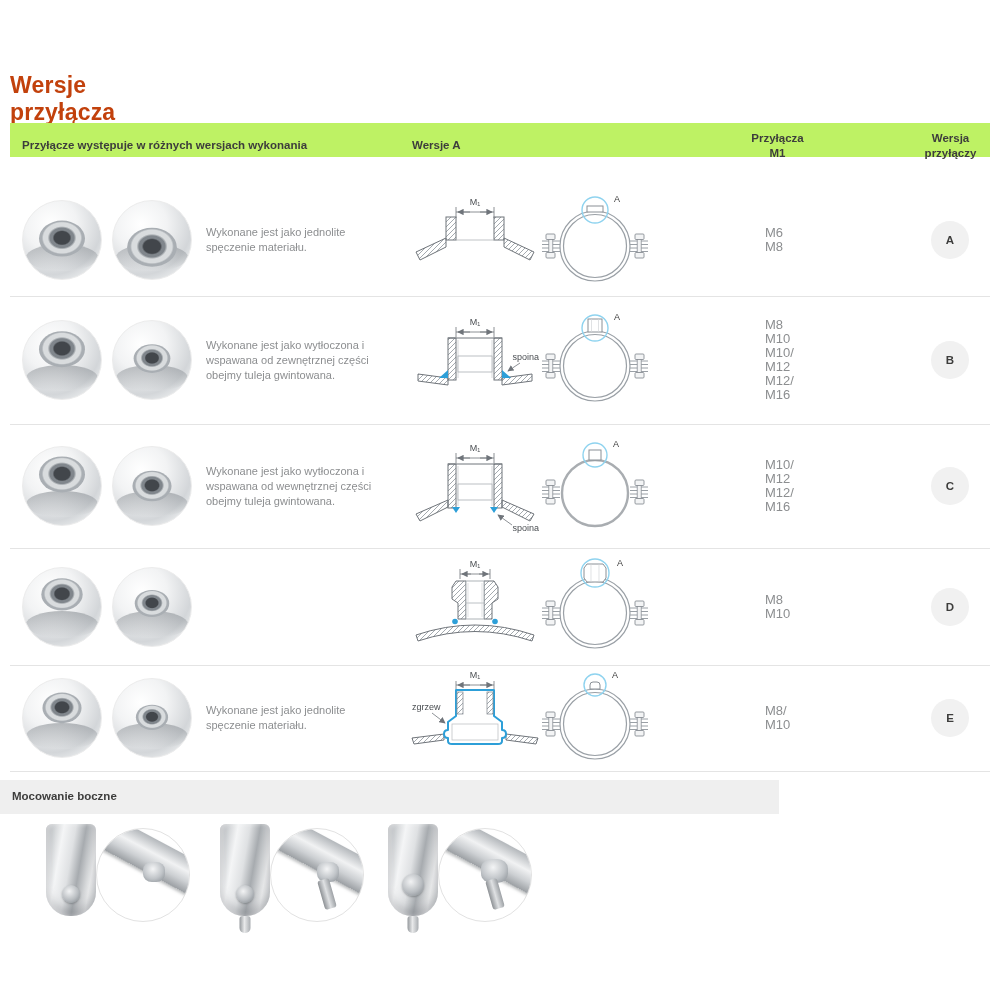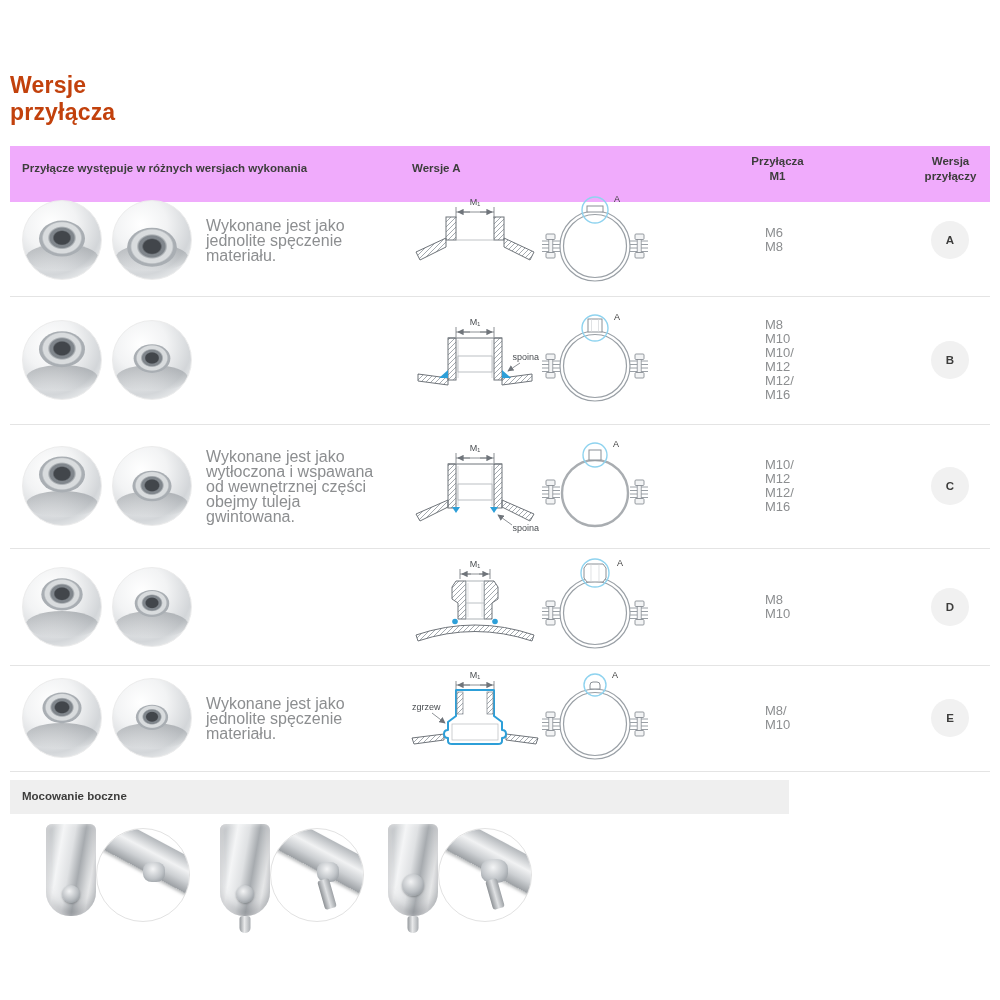--- a/index.html
+++ b/index.html
@@ -7,21 +7,21 @@
     width:1000px;height:1000px;background:#ffffff;position:relative;overflow:hidden;
     font-family:"Liberation Sans",sans-serif;color:#3d3d3c;
   }
   
   #page-title{
     position:absolute;left:10px;top:72px;margin:0;
     font-size:23px;line-height:27px;font-weight:bold;color:#c2410c;
     white-space:pre-line;letter-spacing:.2px;
   }
   
-  .header-bar{position:absolute;left:10px;top:146px;width:980px;height:56px;background:#f0abfc;}
+  .header-bar{position:absolute;left:10px;top:123px;width:980px;height:34px;background:#bef264;}
   .hcell{position:absolute;font-size:11.5px;font-weight:700;color:#3d3d3c;}
   .hc-desc{left:12px;top:16px;}
   .hc-view{left:402px;top:16px;}
   .hc-conn{left:710px;top:8px;width:115px;text-align:center;white-space:pre-line;line-height:15px;}
   .hc-ver{left:883px;top:8px;width:115px;text-align:center;white-space:pre-line;line-height:15px;}
   
   .row{position:absolute;left:10px;width:980px;border-bottom:1px solid #e4e4e4;}
   .photo{
     position:absolute;top:50%;transform:translateY(-50%);
     width:78px;height:78px;border-radius:50%;border:1px solid #ececec;overflow:hidden;
@@ -29,36 +29,36 @@
   }
   .photo.p1{left:12px;}
   .photo.p2{left:102px;}
   .ph-band{position:absolute;left:4%;top:56%;width:92%;height:34%;border-radius:50%;
     background:linear-gradient(180deg,rgba(118,124,130,.5),rgba(235,237,238,.15));}
   .ph-core{position:absolute;left:50%;top:50%;transform:translate(-50%,-54%);
     width:46px;height:36px;border-radius:50%;
     background:radial-gradient(ellipse at 50% 48%,#42464b 0 24%,#80868c 29% 37%,#d9dcde 44% 57%,#a9aeb3 62% 73%,rgba(255,255,255,0) 78%);}
   .desc{
     position:absolute;left:196px;top:50%;transform:translateY(-50%);
-    width:172px;font-size:16px;line-height:15px;color:#8c8e90;
+    width:172px;font-size:11px;line-height:15px;color:#8c8e90;
   }
   .flange{position:absolute;left:398px;top:50%;transform:translateY(-50%);width:134px;height:100px;}
   .clamp{position:absolute;left:520px;top:50%;transform:translateY(-50%);width:130px;height:100px;}
   .sizes{
     position:absolute;left:755px;top:50%;transform:translateY(-50%);
     font-size:13px;line-height:14px;color:#8c8e90;white-space:pre-line;
   }
   .vcirc{
     position:absolute;left:921px;top:50%;transform:translateY(-50%);
     width:38px;height:38px;border-radius:50%;background:#f1f1f1;
     display:flex;align-items:center;justify-content:center;
     font-size:11.5px;font-weight:700;color:#3d3d3c;
   }
   
-  .section-bar{position:absolute;left:10px;top:780px;width:779px;height:34px;background:#efefef;}
+  .section-bar{position:absolute;left:0;top:780px;width:779px;height:34px;background:#efefef;}
   .section-bar span{position:absolute;left:12px;top:10px;font-size:11.5px;font-weight:700;color:#3d3d3c;}
   
   .bpair{position:absolute;top:822px;width:170px;height:116px;}
   .strap{
     position:absolute;left:10px;top:2px;width:50px;height:92px;
     border-radius:6px 6px 24px 24px;
     background:linear-gradient(100deg,#aeb2b6 0%,#f4f5f6 28%,#dfe1e3 46%,#a7abaf 62%,#e9eaeb 82%,#c4c7ca 100%);
     box-shadow:inset 0 -7px 9px rgba(90,95,100,.28), inset 3px 0 4px rgba(255,255,255,.6);
   }
   .bolt{
@@ -173,20 +173,21 @@
 
 <div class="row" style="top:296px;height:128px;">
   <div class="photo p1">
       <div class="ph-band"></div>
       <div class="ph-core" style="transform:translate(-50%,-80%);"></div>
     </div>
   <div class="photo p2">
       <div class="ph-band"></div>
       <div class="ph-core" style="transform:translate(-50%,-54%) scale(.8);"></div>
     </div>
+  <div class="desc">Wykonane jest jako wytłoczona i wspawana od zewnętrznej części obejmy tuleja gwintowana.</div>
   <svg class="flange" viewBox="0 0 134 100">
     <path d="M48,17 V27 M86,17 V27" stroke="#6f747a" stroke-width=".8"></path>
     <line x1="48" y1="22" x2="86" y2="22" stroke="#6f747a" stroke-width=".8"></line>
     <line x1="62" y1="22" x2="50" y2="22" stroke="#6f747a" stroke-width=".8" marker-end="url(#arr)"></line>
     <line x1="72" y1="22" x2="84" y2="22" stroke="#6f747a" stroke-width=".8" marker-end="url(#arr)"></line>
     <text x="67" y="15" text-anchor="middle" font-size="9" fill="#4a4e52">M₁</text>
     <rect x="40" y="28" width="8" height="42" fill="url(#hatch)" stroke="#6f747a" stroke-width="1"></rect>
     <rect x="86" y="28" width="8" height="42" fill="url(#hatch)" stroke="#6f747a" stroke-width="1"></rect>
     <line x1="40" y1="28" x2="94" y2="28" stroke="#6f747a" stroke-width="1"></line>
     <path d="M50,30 V68 M84,30 V68" stroke="#c5c8cb" stroke-width=".7"></path>

